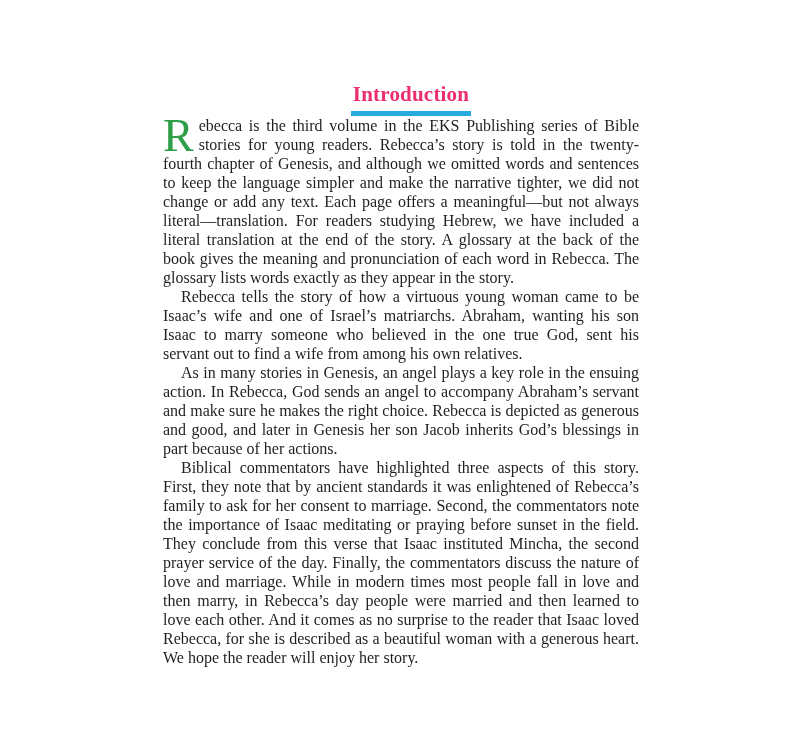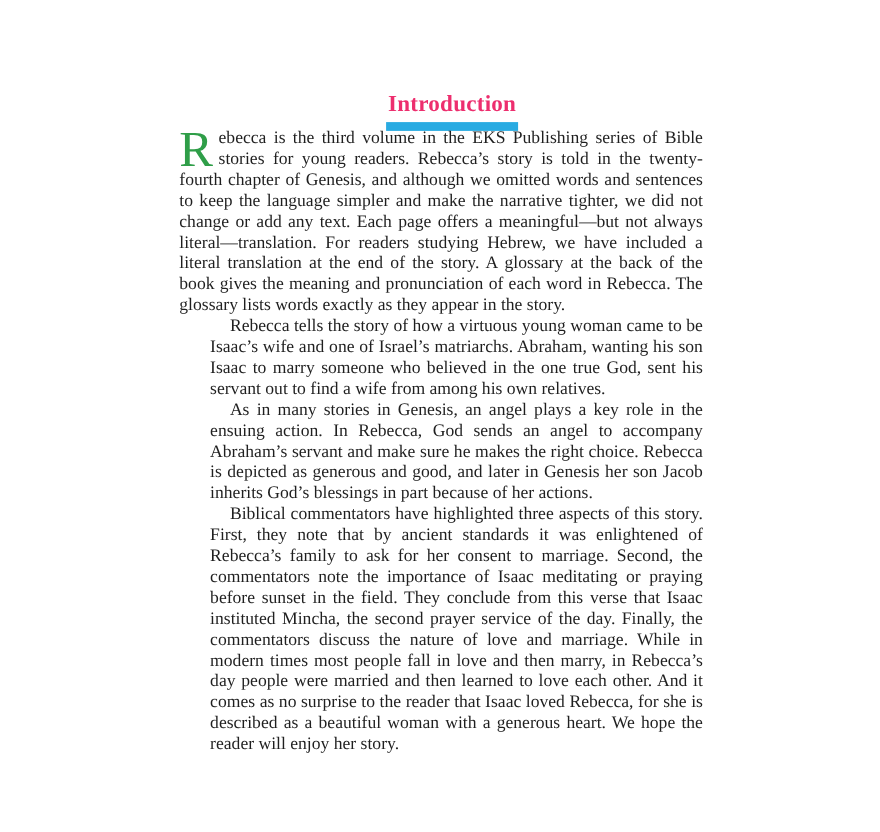--- a/index.html
+++ b/index.html
@@ -22,39 +22,38 @@
     width: 100%;
     text-align: center;
   }
   .page-title {
     display: inline-block;
     font-size: 21px;
     font-weight: bold;
     letter-spacing: 0.2px;
     color: #ed2e6e;
     padding: 0 2px 4px 2px;
-    border-bottom: 8px solid #be185d;
+    border-bottom: 5px solid #be185d;
     margin-left: 22px;
   }
   .content {
     position: absolute;
     top: 116px;
     left: 163px;
     width: 476px;
     font-size: 16px;
     line-height: 19px;
     color: #1f1f1f;
     text-align: justify;
   }
   .content p {
     margin: 0;
   }
   .content p.indent {
     text-indent: 18px;
-    margin-left: 28px;
   }
   .seg-italic {
   }
   .drop-cap {
     float: left;
     font-size: 46px;
     line-height: 36px;
     font-weight: normal;
     color: #2f9e48;
     padding: 2px 5px 0 0;

